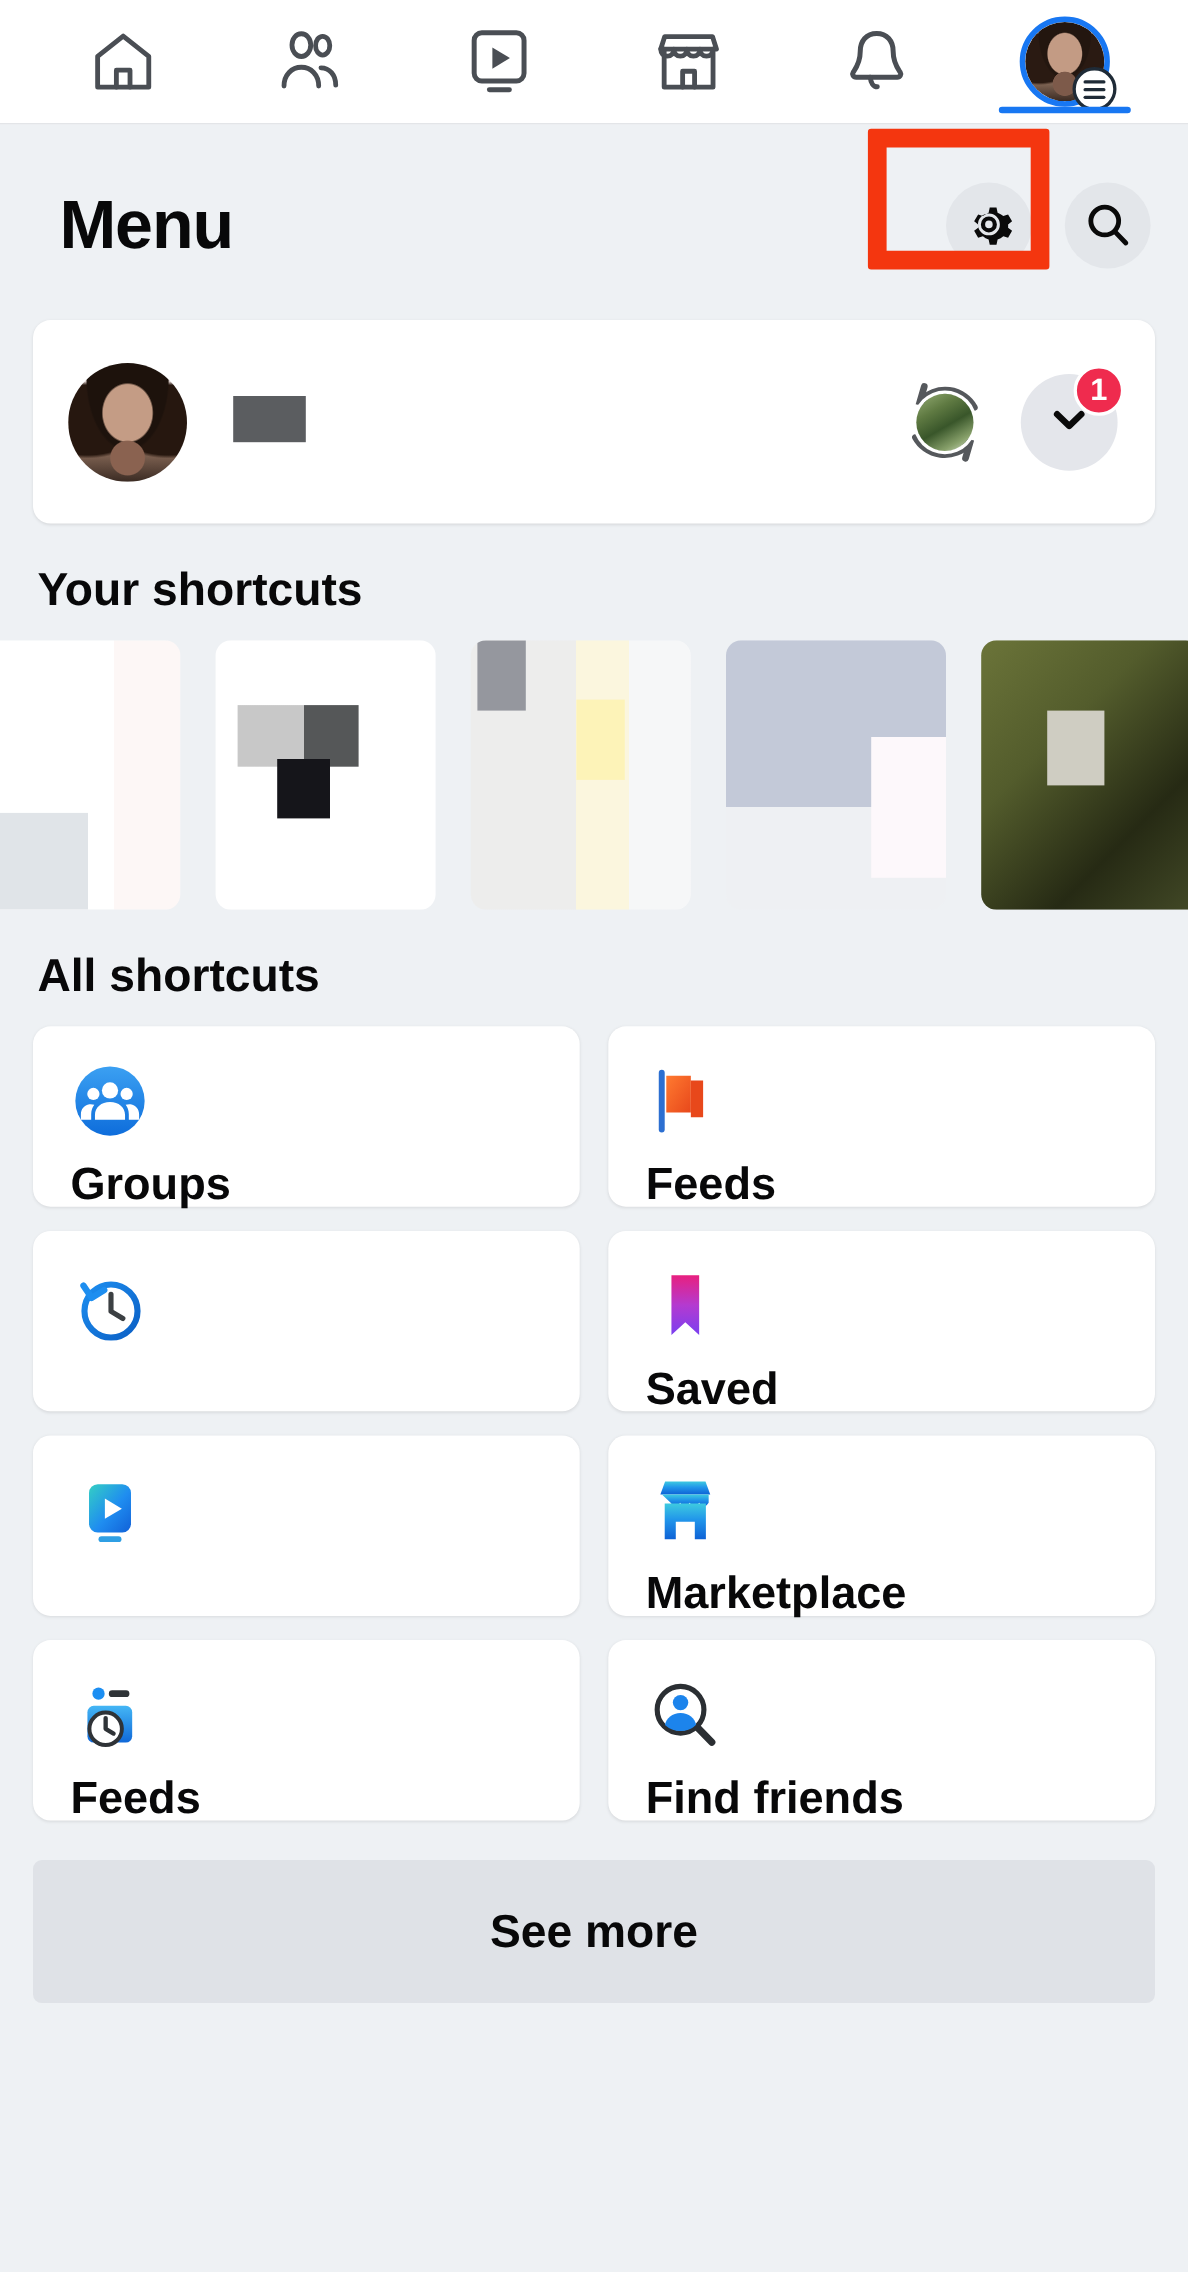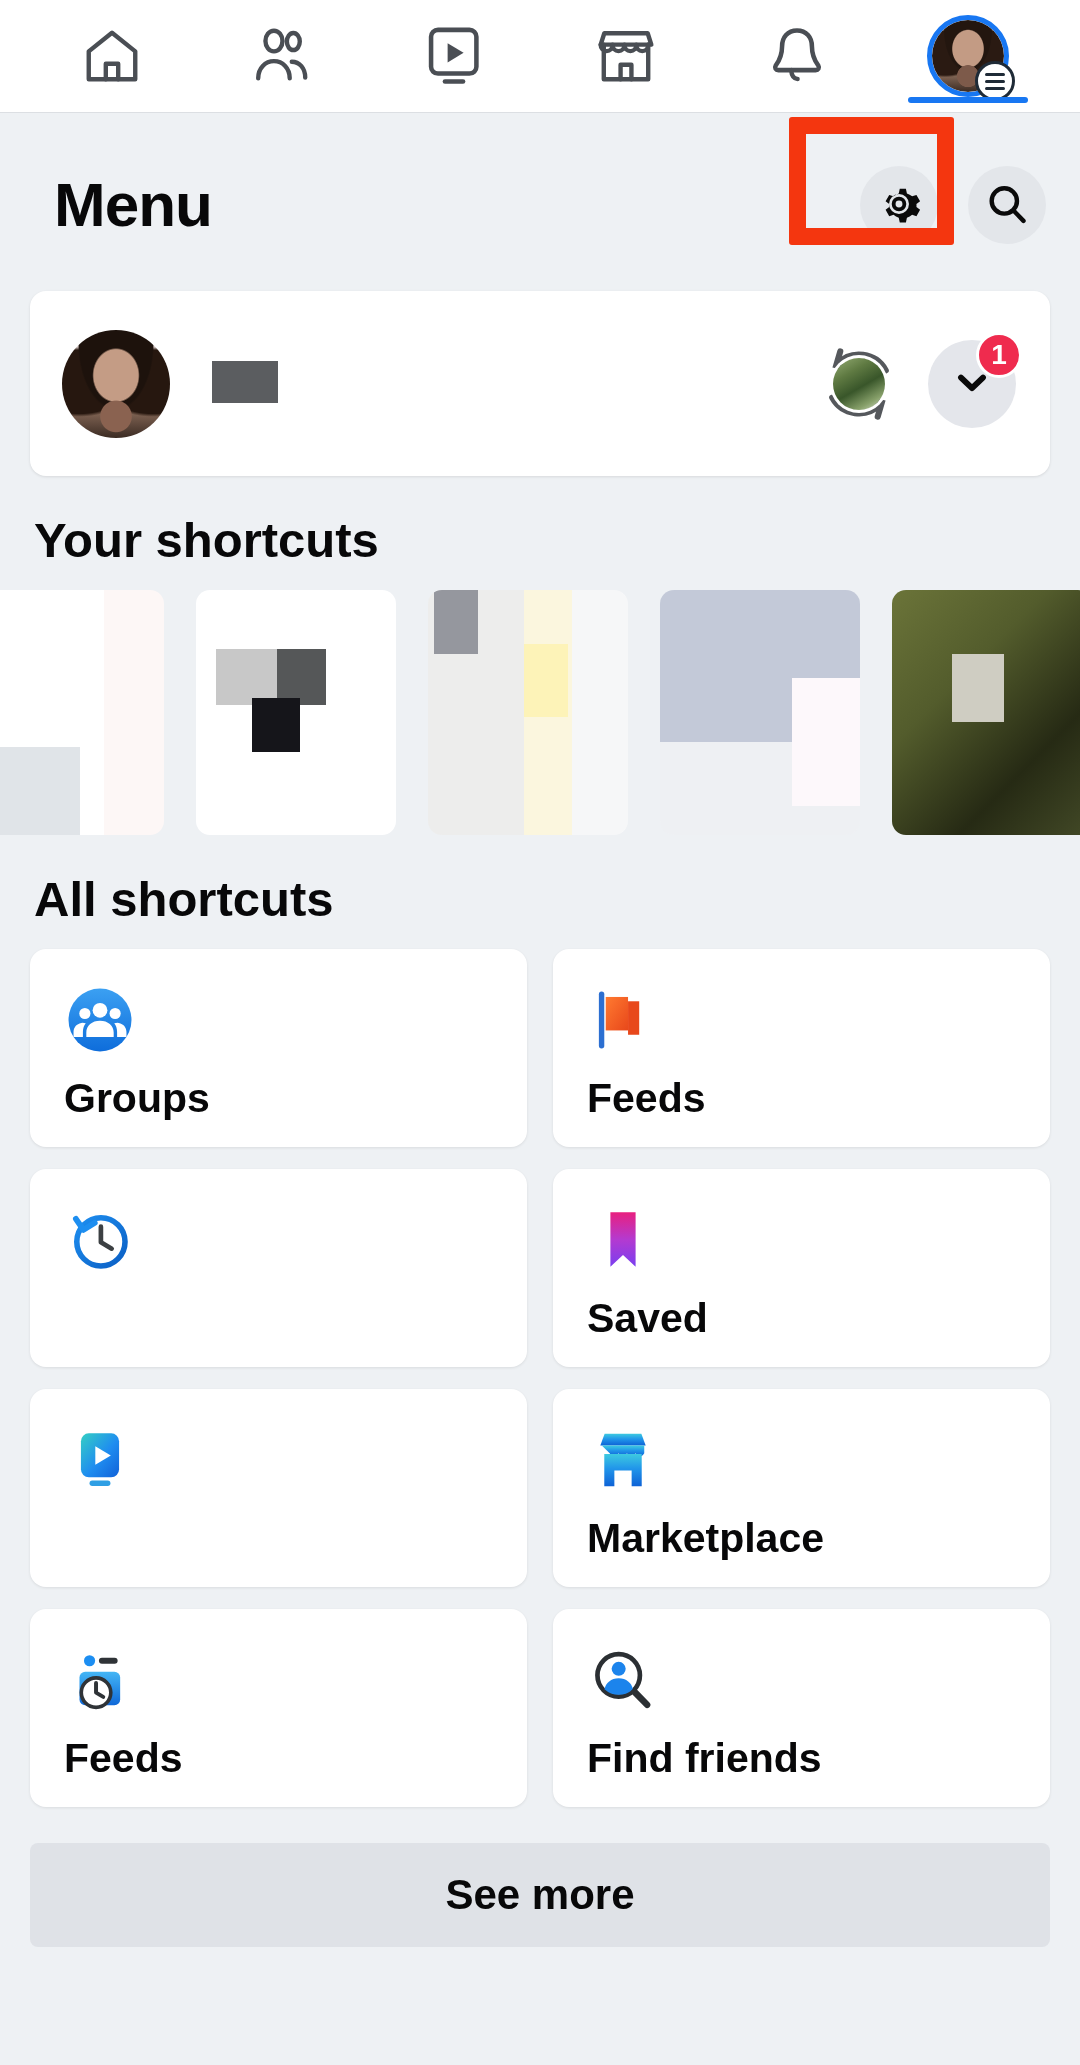--- a/index.html
+++ b/index.html
@@ -138,21 +138,21 @@
     position: absolute; right: -6px; top: -8px;
     min-width: 46px; height: 46px; padding: 0 8px;
     border-radius: 23px; background: #ef2b4e;
     color: #ffffff; font-size: 28px; font-weight: bold;
     display: flex; align-items: center; justify-content: center;
     border: 3px solid #ffffff;
   }
 
   
   .section-title {
-    font-size: 49px; font-weight: bold; color: #080809;
+    font-size: 42px; font-weight: bold; color: #080809;
     padding: 36px 30px 22px 34px;
   }
 
   
   .shortcuts-strip {
     display: flex; gap: 32px;
     padding: 0 0 0 0;
     height: 245px;
     overflow: hidden;
   }
@@ -189,35 +189,35 @@
   
   .grid {
     display: grid;
     grid-template-columns: 1fr 1fr;
     gap: 22px 26px;
     padding: 0 30px;
   }
   .tile {
     background: #ffffff;
     border-radius: 16px;
-    height: 198px;
+    height: 164px;
     padding: 32px 30px 0 34px;
     box-shadow: 0 1px 3px rgba(0,0,0,.09);
     display: flex; flex-direction: column;
     cursor: pointer;
   }
   .tile-icon { height: 78px; display: flex; align-items: center; }
   .tile-label {
     font-size: 41px; font-weight: bold; color: #080809;
     margin-top: 16px;
   }
 
   .see-more {
     margin: 36px 30px 0 30px;
-    height: 104px;
+    height: 130px;
     background: #dfe2e7;
     border-radius: 8px;
     display: flex; align-items: center; justify-content: center;
     font-size: 42px; font-weight: bold; color: #080809;
     cursor: pointer;
   }
 </style>
 </head>
 <body>
 

